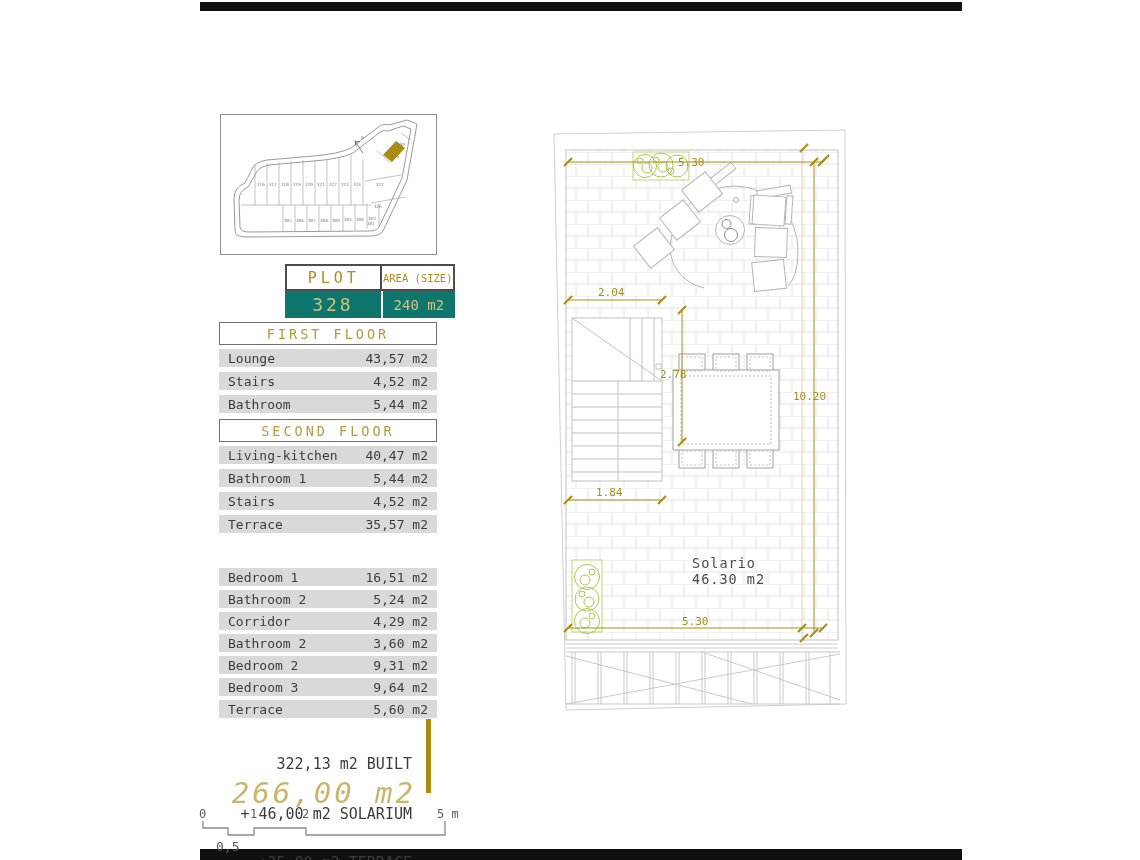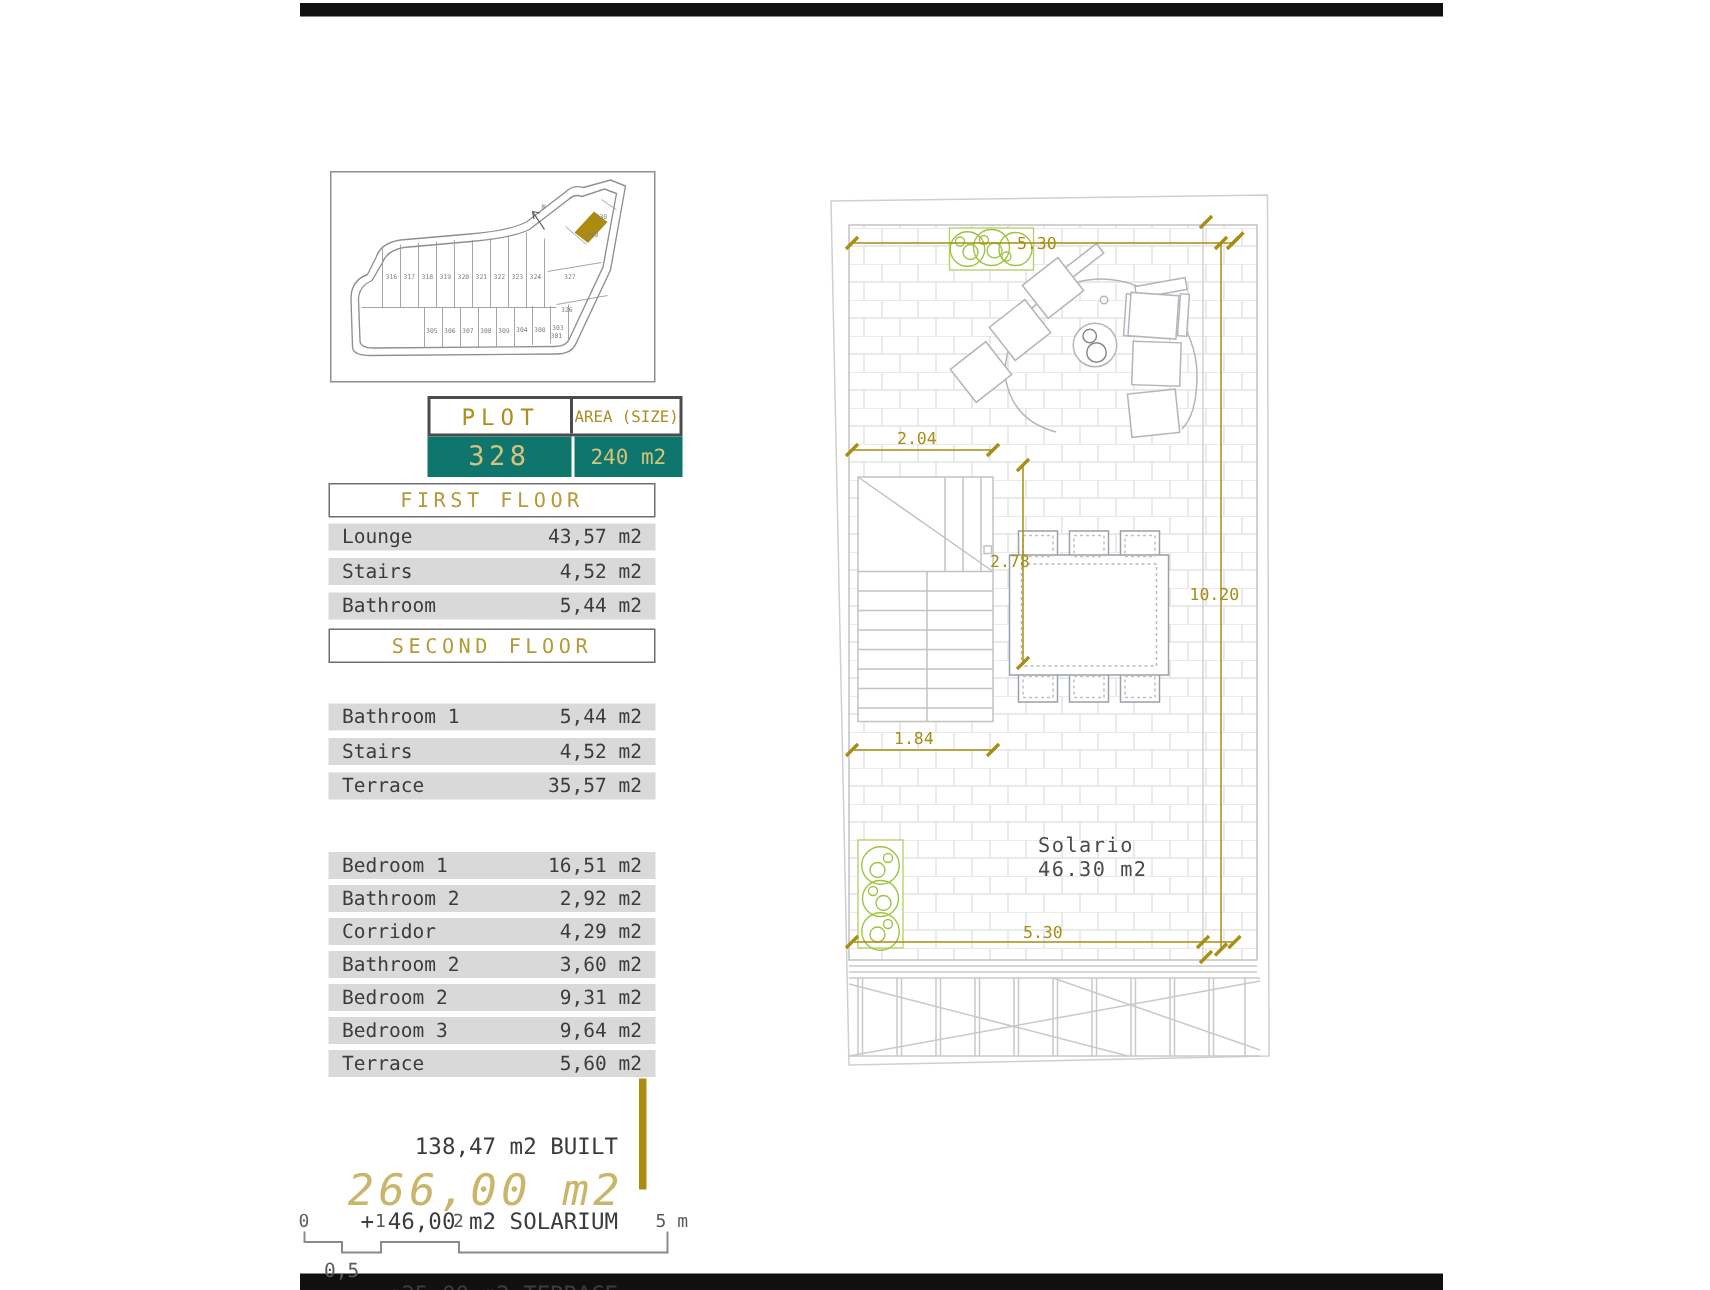--- a/index.html
+++ b/index.html
@@ -126,40 +126,44 @@
   <div class="row" style="top:372px">
     <span>Stairs</span>
     <span>4,52 m2</span>
     </div>
   <div class="row" style="top:395px">
     <span>Bathroom</span>
     <span>5,44 m2</span>
     </div>
 
   <div class="floor-h" style="top:419px">SECOND FLOOR</div>
+  <div class="row" style="top:446px">
+    <span>Living-kitchen</span>
+    <span>40,47 m2</span>
+    </div>
   <div class="row" style="top:469px">
     <span>Bathroom 1</span>
     <span>5,44 m2</span>
     </div>
   <div class="row" style="top:492px">
     <span>Stairs</span>
     <span>4,52 m2</span>
     </div>
   <div class="row" style="top:515px">
     <span>Terrace</span>
     <span>35,57 m2</span>
     </div>
 
   <div class="row" style="top:568px">
     <span>Bedroom 1</span>
     <span>16,51 m2</span>
     </div>
   <div class="row" style="top:590px">
     <span>Bathroom 2</span>
-    <span>2,92 m2</span>
+    <span>5,24 m2</span>
     </div>
   <div class="row" style="top:612px">
     <span>Corridor</span>
     <span>4,29 m2</span>
     </div>
   <div class="row" style="top:634px">
     <span>Bathroom 2</span>
     <span>3,60 m2</span>
     </div>
   <div class="row" style="top:656px">
@@ -169,21 +173,21 @@
   <div class="row" style="top:678px">
     <span>Bedroom 3</span>
     <span>9,64 m2</span>
     </div>
   <div class="row" style="top:700px">
     <span>Terrace</span>
     <span>5,60 m2</span>
     </div>
 
   <div class="summary">
-    <div>138,47 m2 BUILT</div>
+    <div>322,13 m2 BUILT</div>
     <div>+ 46,00 m2 SOLARIUM</div>
     <div>+35,00 m2 TERRACE</div>
   </div>
   <div class="total">266,00 m2</div>
   <div class="goldbar"></div>
 
   <svg class="scalebar" viewBox="0 0 275 52">
     <text x="3" y="12" font-size="12">0</text>
     <text x="54" y="12" font-size="12">1</text>
     <text x="106" y="12" font-size="12">2</text>

